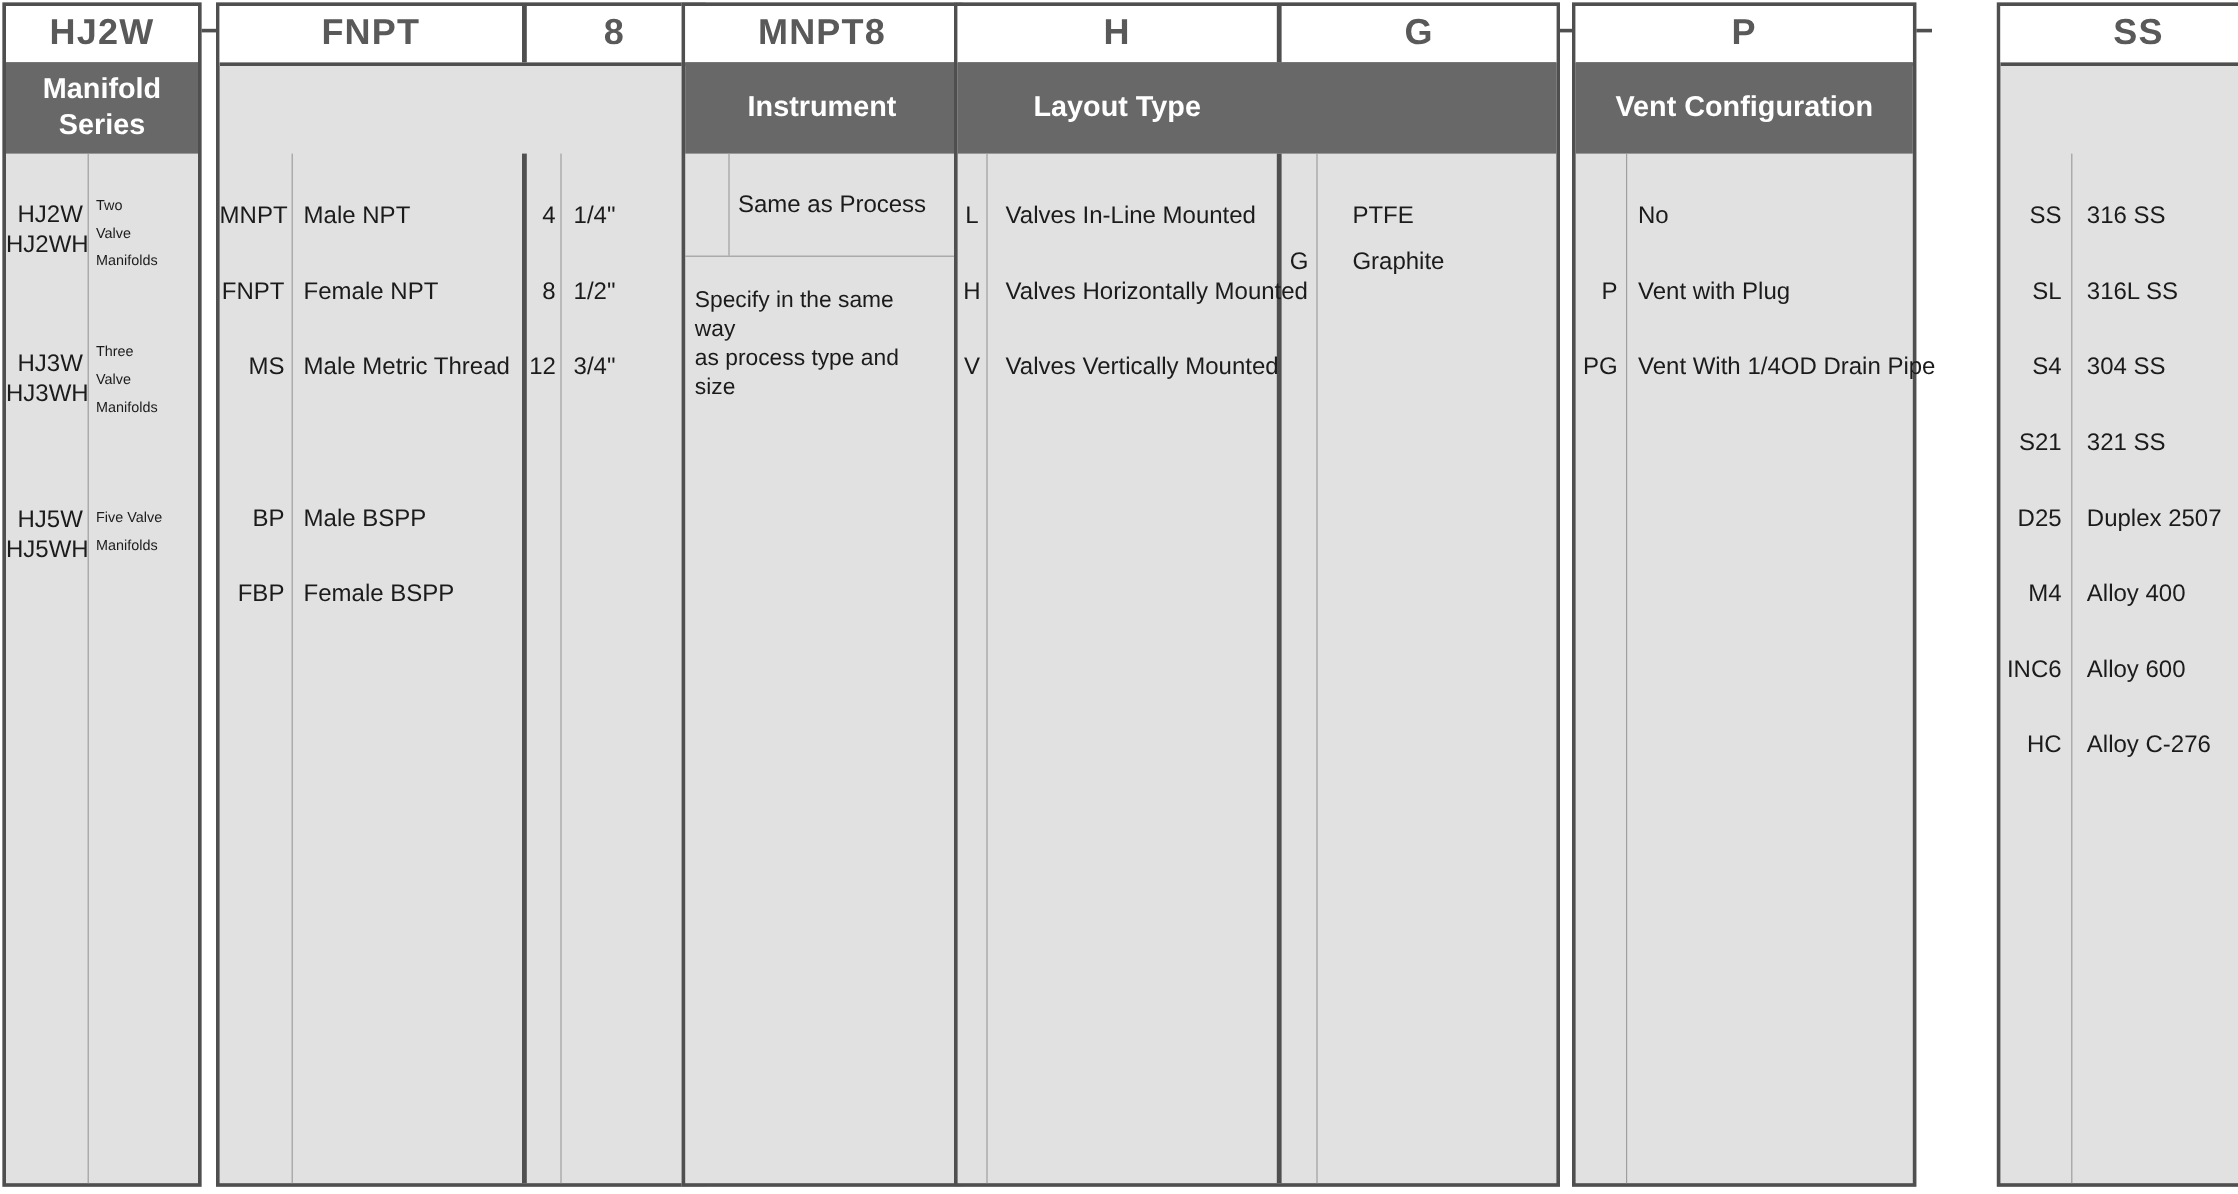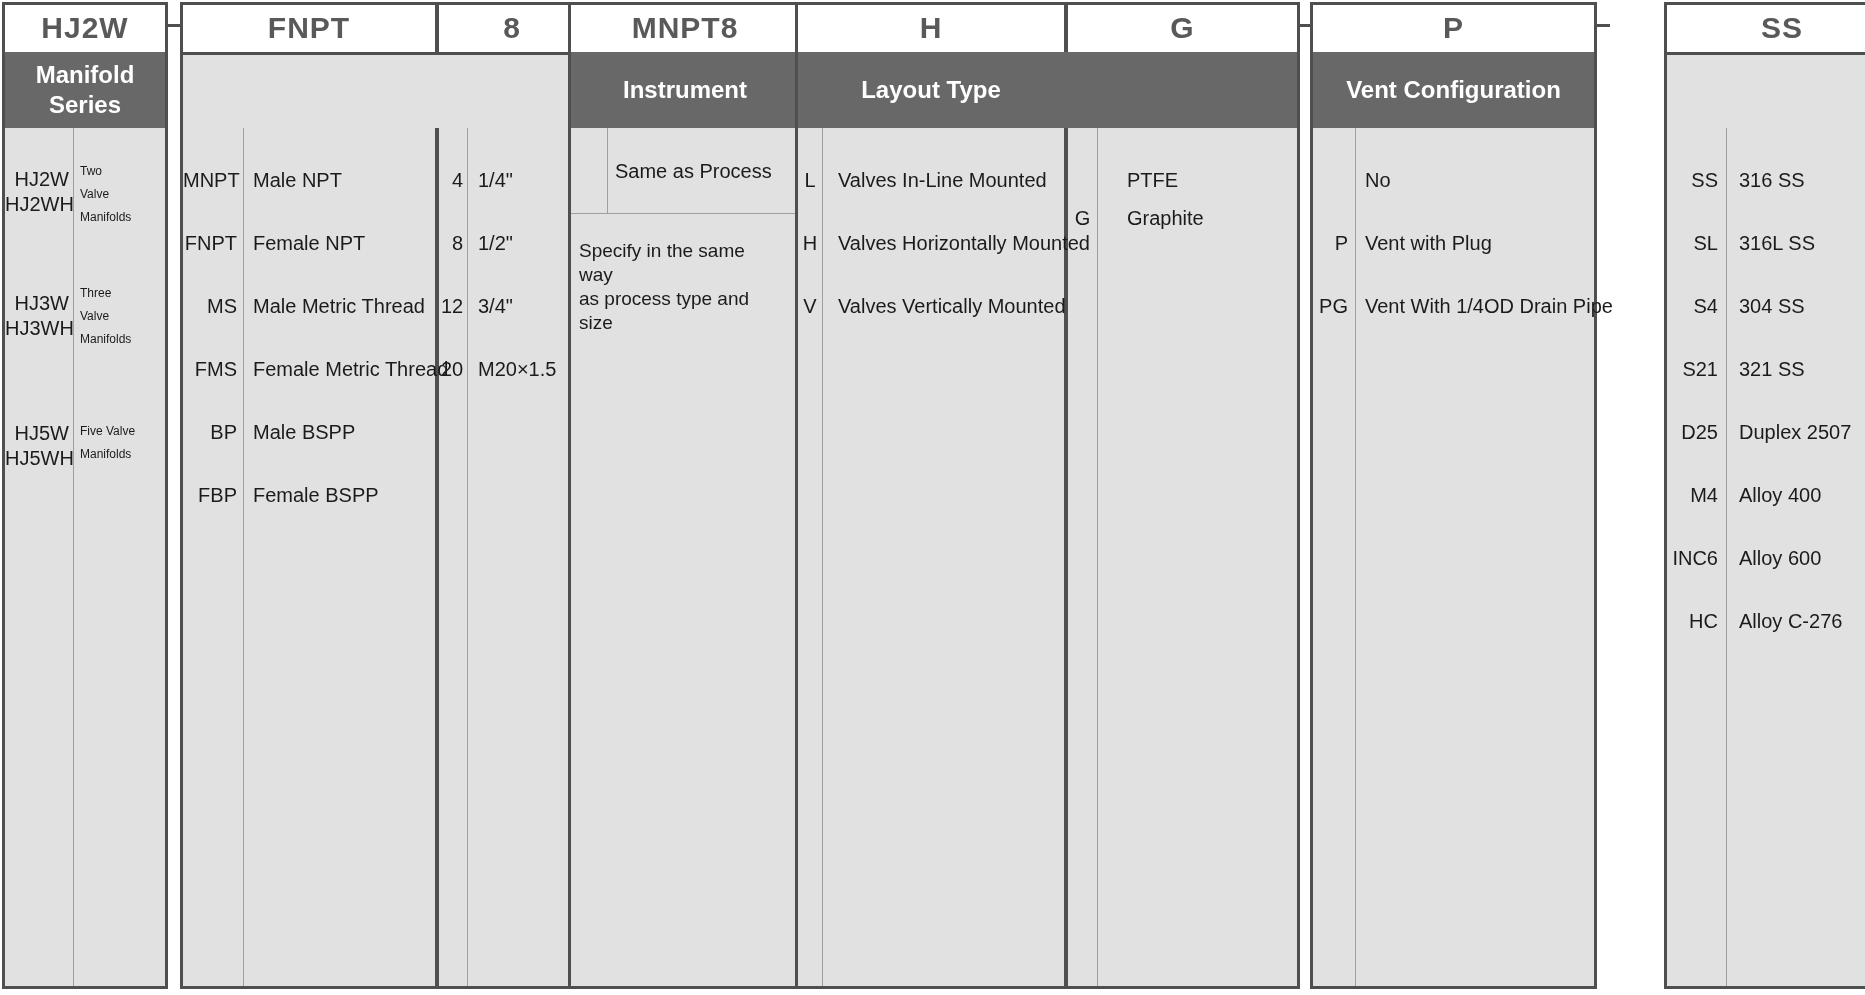--- a/index.html
+++ b/index.html
@@ -160,26 +160,20 @@
       <span class="pt-label">Female NPT</span>
       <span class="ps-code">8</span>
       <span class="ps-label">1/2"</span>
     </div>
     <div class="row r3">
       <span class="pt-code">MS</span>
       <span class="pt-label">Male Metric Thread</span>
       <span class="ps-code">12</span>
       <span class="ps-label">3/4"</span>
     </div>
-    <div class="row r4">
-      <span class="pt-code">FMS</span>
-      <span class="pt-label">Female Metric Thread</span>
-      <span class="ps-code">20</span>
-      <span class="ps-label">M20×1.5</span>
-    </div>
     <div class="row r5">
       <span class="pt-code">BP</span>
       <span class="pt-label">Male BSPP</span>
     </div>
     <div class="row r6">
       <span class="pt-code">FBP</span>
       <span class="pt-label">Female BSPP</span>
     </div>
   </div>
 

